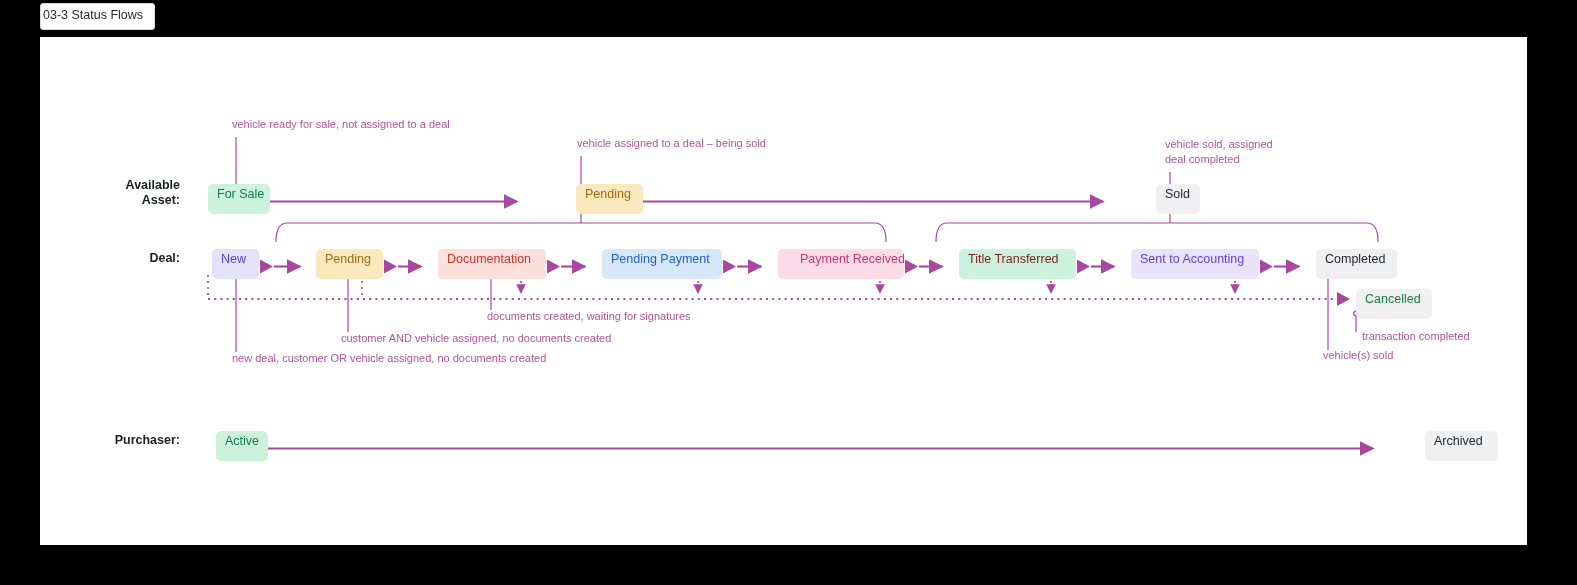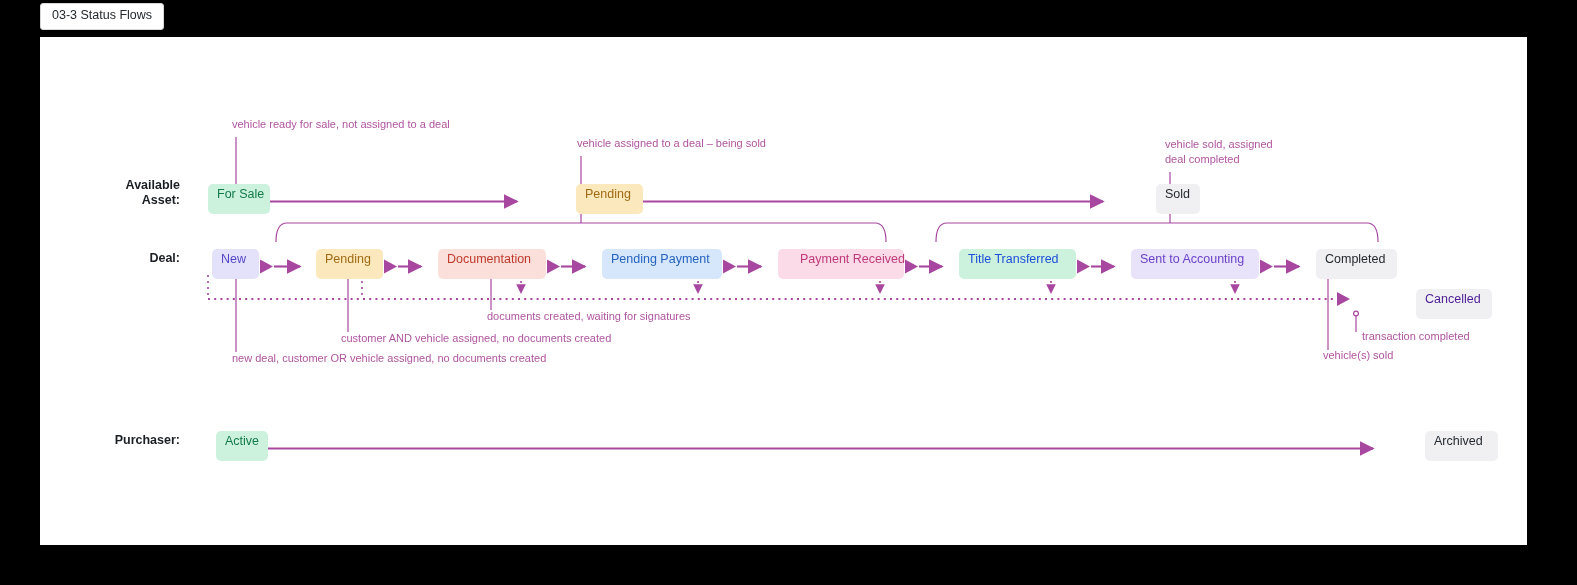--- a/index.html
+++ b/index.html
@@ -1,19 +1,19 @@
 <!DOCTYPE html>
 <html><head>
 <meta charset="utf-8">
 <style>
   html,body{margin:0;padding:0;background:#000;}
   body{width:1577px;height:585px;overflow:hidden;font-family:"Liberation Sans",sans-serif;}
   #root{position:relative;width:1577px;height:585px;background:#000;}
   #tab{position:absolute;left:40px;top:3px;background:#fff;border:1px solid #d8d8d8;border-radius:3px;
-       padding:5px 11px 6px 11px;font-size:12.5px;color:#24292e;line-height:1.1;white-space:nowrap;}
+       padding:5px 11px 6px 2px;font-size:12.5px;color:#24292e;line-height:1.1;white-space:nowrap;}
   #canvas{position:absolute;left:40px;top:37px;width:1487px;height:508px;background:#fff;overflow:hidden;}
   svg#wires{position:absolute;left:0;top:0;width:1487px;height:508px;pointer-events:none;}
   .rowlabel{position:absolute;font-size:12.5px;font-weight:bold;color:#1b1f24;text-align:right;
             width:110px;line-height:1.22;white-space:pre-line;}
   .node{position:absolute;height:30px;line-height:21px;border-radius:5px;font-size:12.5px;
         padding:0 9px;white-space:nowrap;box-sizing:border-box;}
   .ann{position:absolute;font-size:11px;color:#b0559f;white-space:pre-line;line-height:1.32;}
 </style>
 </head>
 <body>
@@ -112,24 +112,24 @@
     <div class="ann" style="left:192px;top:80px;">vehicle ready for sale, not assigned to a deal</div>
     <div class="ann" style="left:537px;top:99px;">vehicle assigned to a deal – being sold</div>
     <div class="ann" style="left:1125px;top:100px;">vehicle sold, assigned
 deal completed</div>
 
     <div class="node" style="left:172px;top:212px;width:47px;background:#e4e2fa;color:#5546c8;">New</div>
     <div class="node" style="left:276px;top:212px;width:67px;background:#fbe9bd;color:#a06a12;">Pending</div>
     <div class="node" style="left:398px;top:212px;width:108px;background:#fbdfdb;color:#c0392b;">Documentation</div>
     <div class="node" style="left:562px;top:212px;width:120px;background:#d6e6fb;color:#2563c0;">Pending Payment</div>
     <div class="node" style="left:738px;top:212px;width:126px;background:#fbdbe8;color:#c03a7a;padding-left:22px;">Payment Received</div>
-    <div class="node" style="left:919px;top:212px;width:117px;background:#ccf2dd;color:#1d4ed8;">Title Transferred</div>
+    <div class="node" style="left:919px;top:212px;width:117px;background:#ccf2dd;color:#7f1d1d;">Title Transferred</div>
     <div class="node" style="left:1091px;top:212px;width:128px;background:#e8e2fa;color:#6a42c8;">Sent to Accounting</div>
     <div class="node" style="left:1276px;top:212px;width:81px;background:#f0f0f3;color:#24292e;">Completed</div>
-    <div class="node" style="left:1376px;top:252px;width:76px;background:#f0f0f3;color:#4c1d95;">Cancelled</div>
+    <div class="node" style="left:1316px;top:252px;width:76px;background:#f0f0f3;color:#15803d;">Cancelled</div>
 
     <div class="ann" style="left:447px;top:272px;">documents created, waiting for signatures</div>
     <div class="ann" style="left:301px;top:294px;">customer AND vehicle assigned, no documents created</div>
     <div class="ann" style="left:192px;top:314px;">new deal, customer OR vehicle assigned, no documents created</div>
     <div class="ann" style="left:1322px;top:292px;">transaction completed</div>
     <div class="ann" style="left:1283px;top:311px;">vehicle(s) sold</div>
 
     <div class="node" style="left:176px;top:394px;width:52px;background:#ccf2dd;color:#137a4a;">Active</div>
     <div class="node" style="left:1385px;top:394px;width:73px;background:#f0f0f3;color:#24292e;">Archived</div>
 

